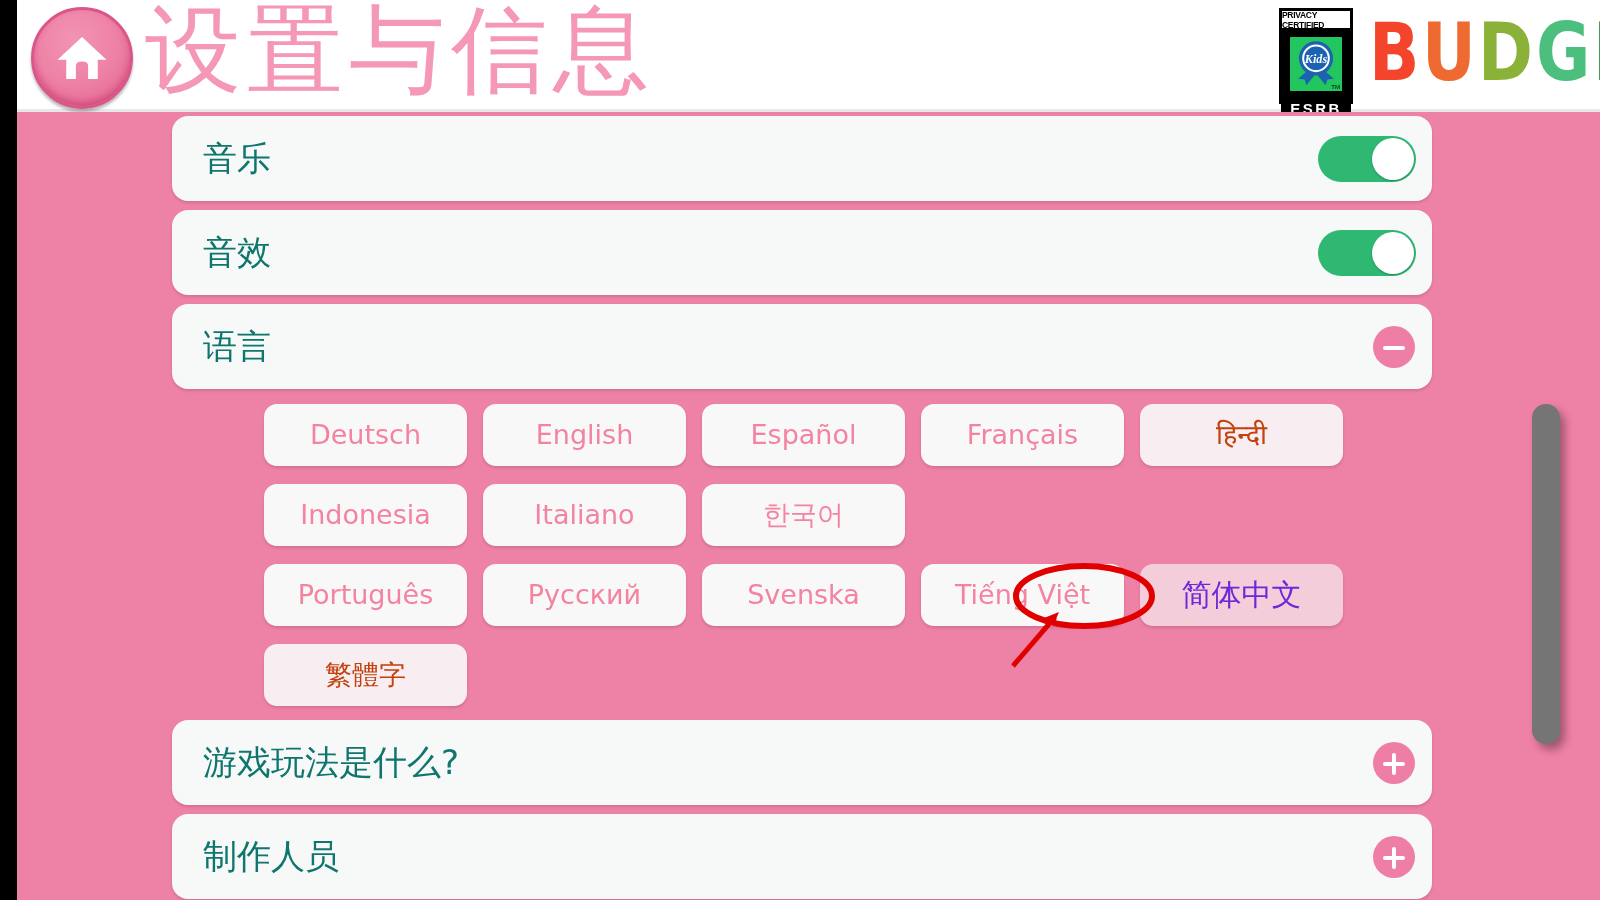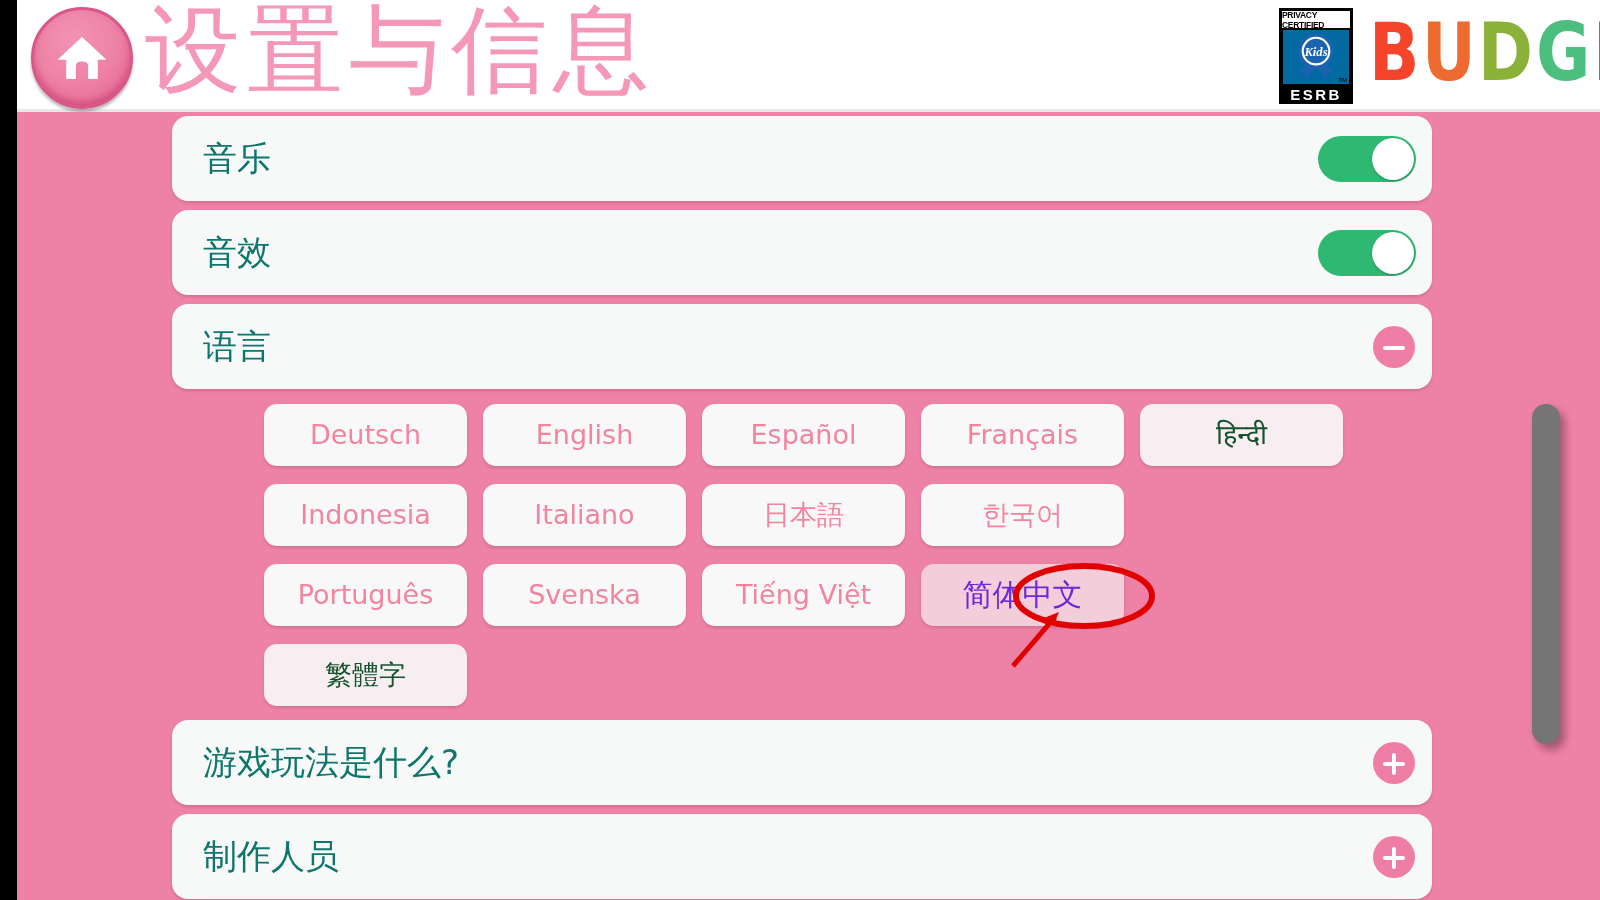--- a/index.html
+++ b/index.html
@@ -86,22 +86,22 @@
     font-weight: bold;
     letter-spacing: -0.3px;
     display: flex;
     align-items: center;
     justify-content: center;
     font-family: "Liberation Sans", sans-serif;
     margin: 1px 1px 0 1px;
   }
   #esrb-mid {
     flex: 1;
-    background: #0369a1;
-    margin: 2px;
+    background: #22c55e;
+    margin: 9px;
     position: relative;
     display: flex;
     align-items: center;
     justify-content: center;
   }
   #esrb-mid svg { width: 54px; height: 54px; }
   #esrb-tm {
     position: absolute;
     right: 2px;
     bottom: 1px;
@@ -250,21 +250,21 @@
     justify-content: center;
     text-align: center;
     line-height: 1.05;
     box-shadow: 0 2px 3px rgba(0,0,0,0.12);
     cursor: pointer;
     box-sizing: border-box;
     padding: 8px 4px;
   }
   .lang-btn.faded {
     background: #f8eef1;
-    color: #14532d;
+    color: #c2410c;
   }
   .lang-btn.two-line { font-size: 25px; }
   .lang-btn.selected {
     background: #f3cdd9;
     color: #6d28d9;
     font-size: 30px;
   }
 
   
   #scrollbar-track {
@@ -366,26 +366,26 @@
         <div class="lang-btn">Deutsch</div>
         <div class="lang-btn">English</div>
         <div class="lang-btn">Español</div>
         <div class="lang-btn">Français</div>
         <div class="lang-btn faded">हिन्दी</div>
       </div>
 
       <div class="lang-row">
         <div class="lang-btn">Indonesia</div>
         <div class="lang-btn">Italiano</div>
-        <div class="lang-btn">日本語</div>
         <div class="lang-btn">한국어</div>
       </div>
 
       <div class="lang-row">
         <div class="lang-btn">Português</div>
+        <div class="lang-btn">Русский</div>
         <div class="lang-btn">Svenska</div>
         <div class="lang-btn">Tiếng Việt</div>
         <div class="lang-btn selected">简体中文</div>
       </div>
 
       <div class="lang-row">
         <div class="lang-btn faded">繁體字</div>
       </div>
     </div>
 

